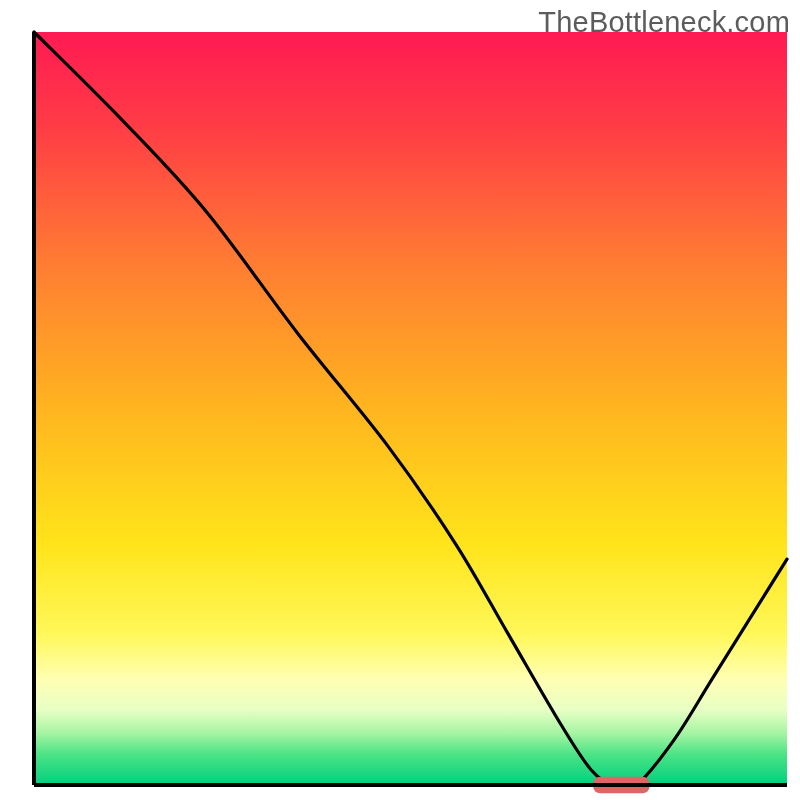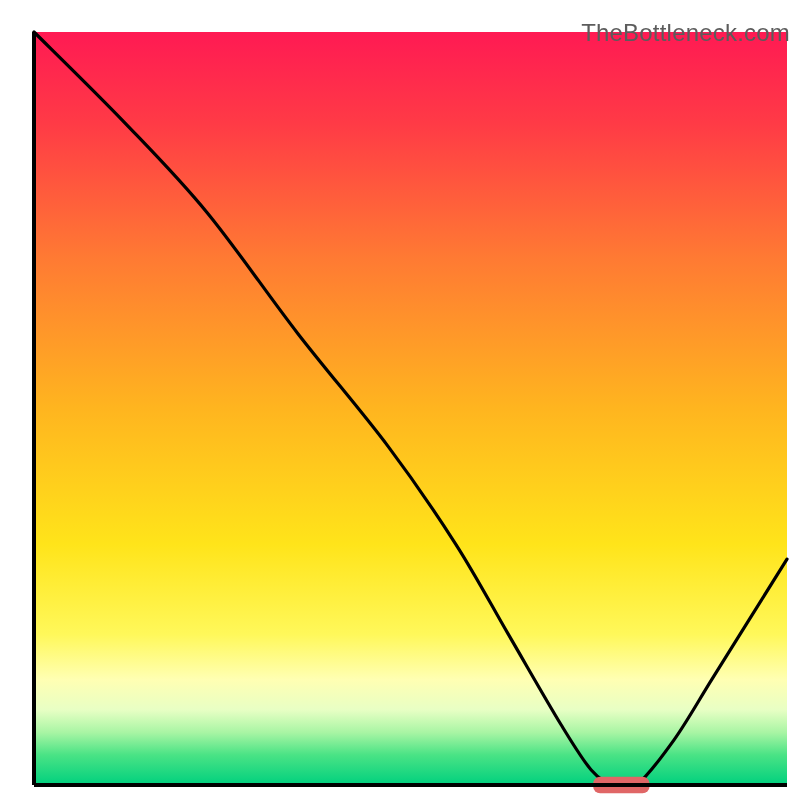--- a/index.html
+++ b/index.html
@@ -11,24 +11,24 @@
     font-family: Arial, Helvetica, sans-serif;
     overflow: hidden;
   }
   .stage {
     position: relative;
     width: 800px;
     height: 800px;
   }
   .watermark {
     position: absolute;
-    top: 19px;
+    top: 6px;
     right: 10px;
     color: #5c5c5c;
-    font-size: 24px;
+    font-size: 29px;
     font-weight: 500;
     letter-spacing: 0.2px;
   }
   svg {
     position: absolute;
     left: 0;
     top: 0;
   }
 </style>
 </head>

